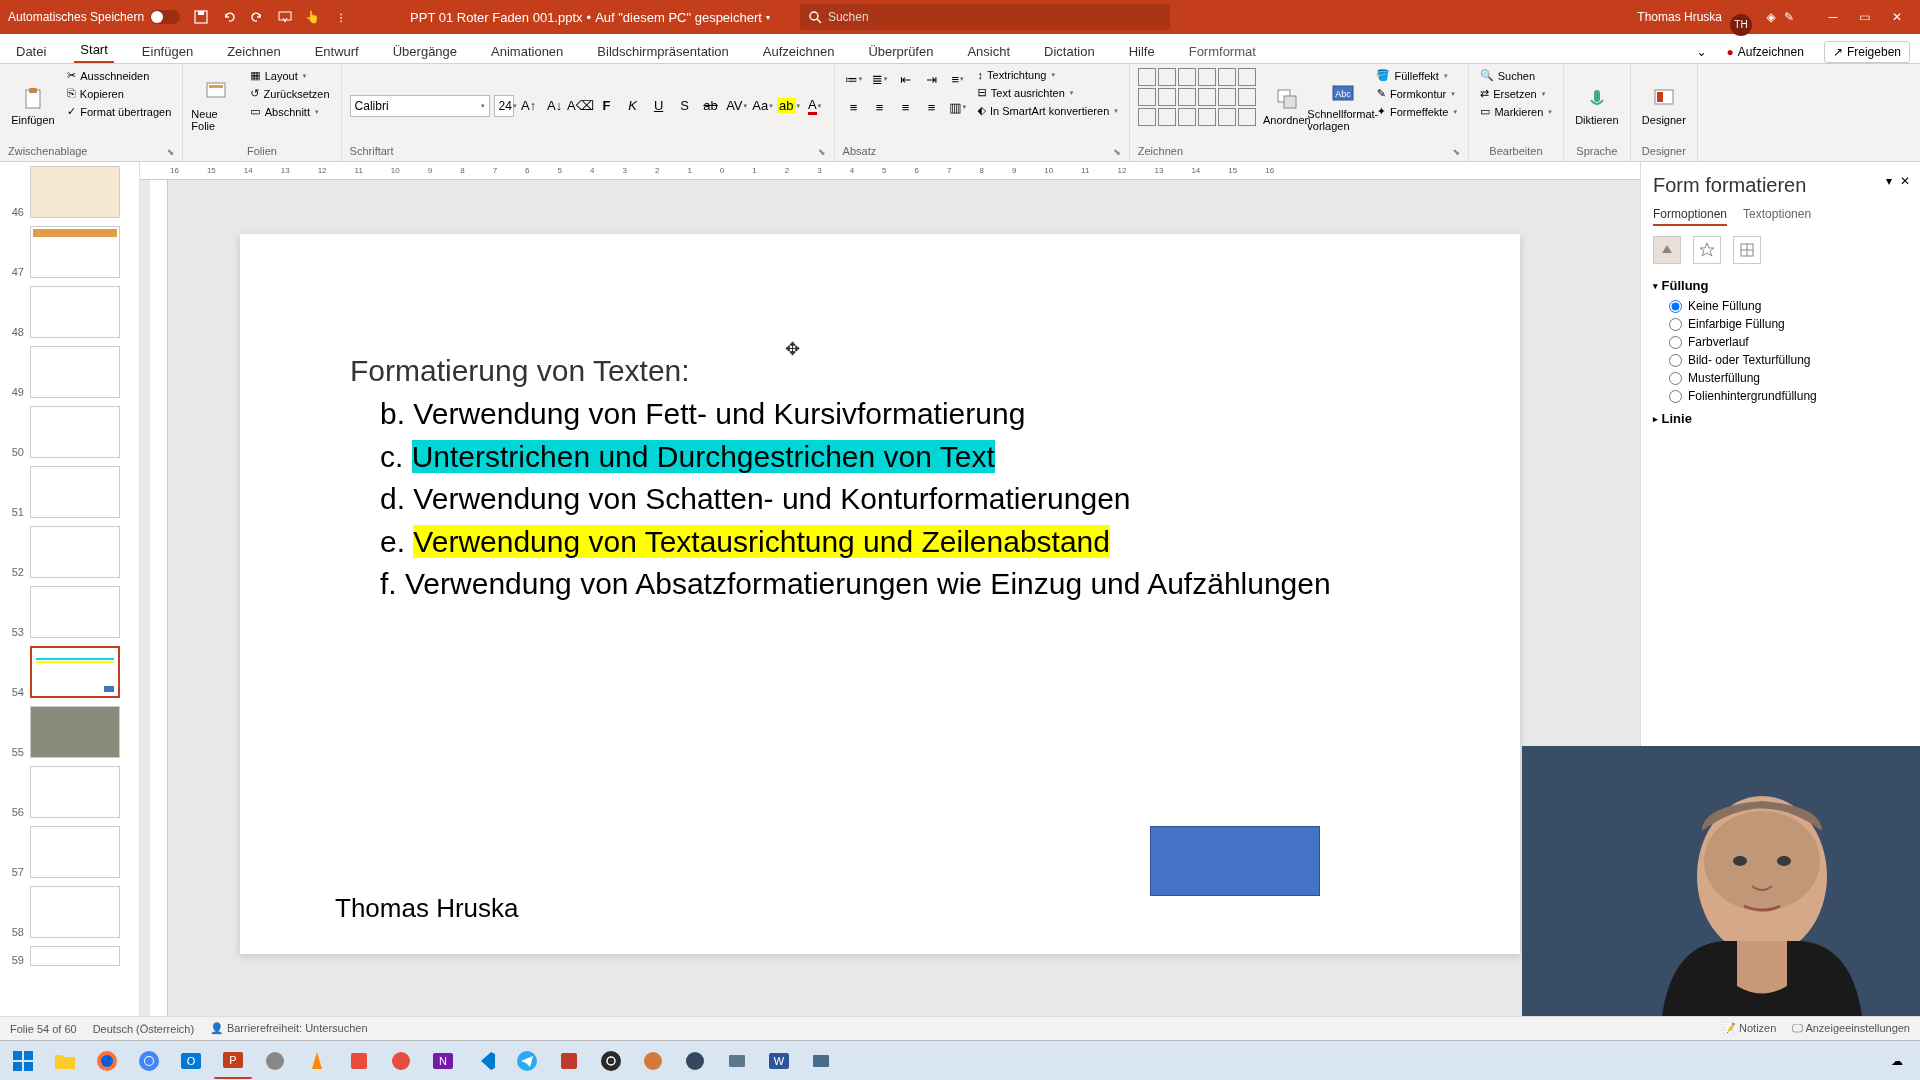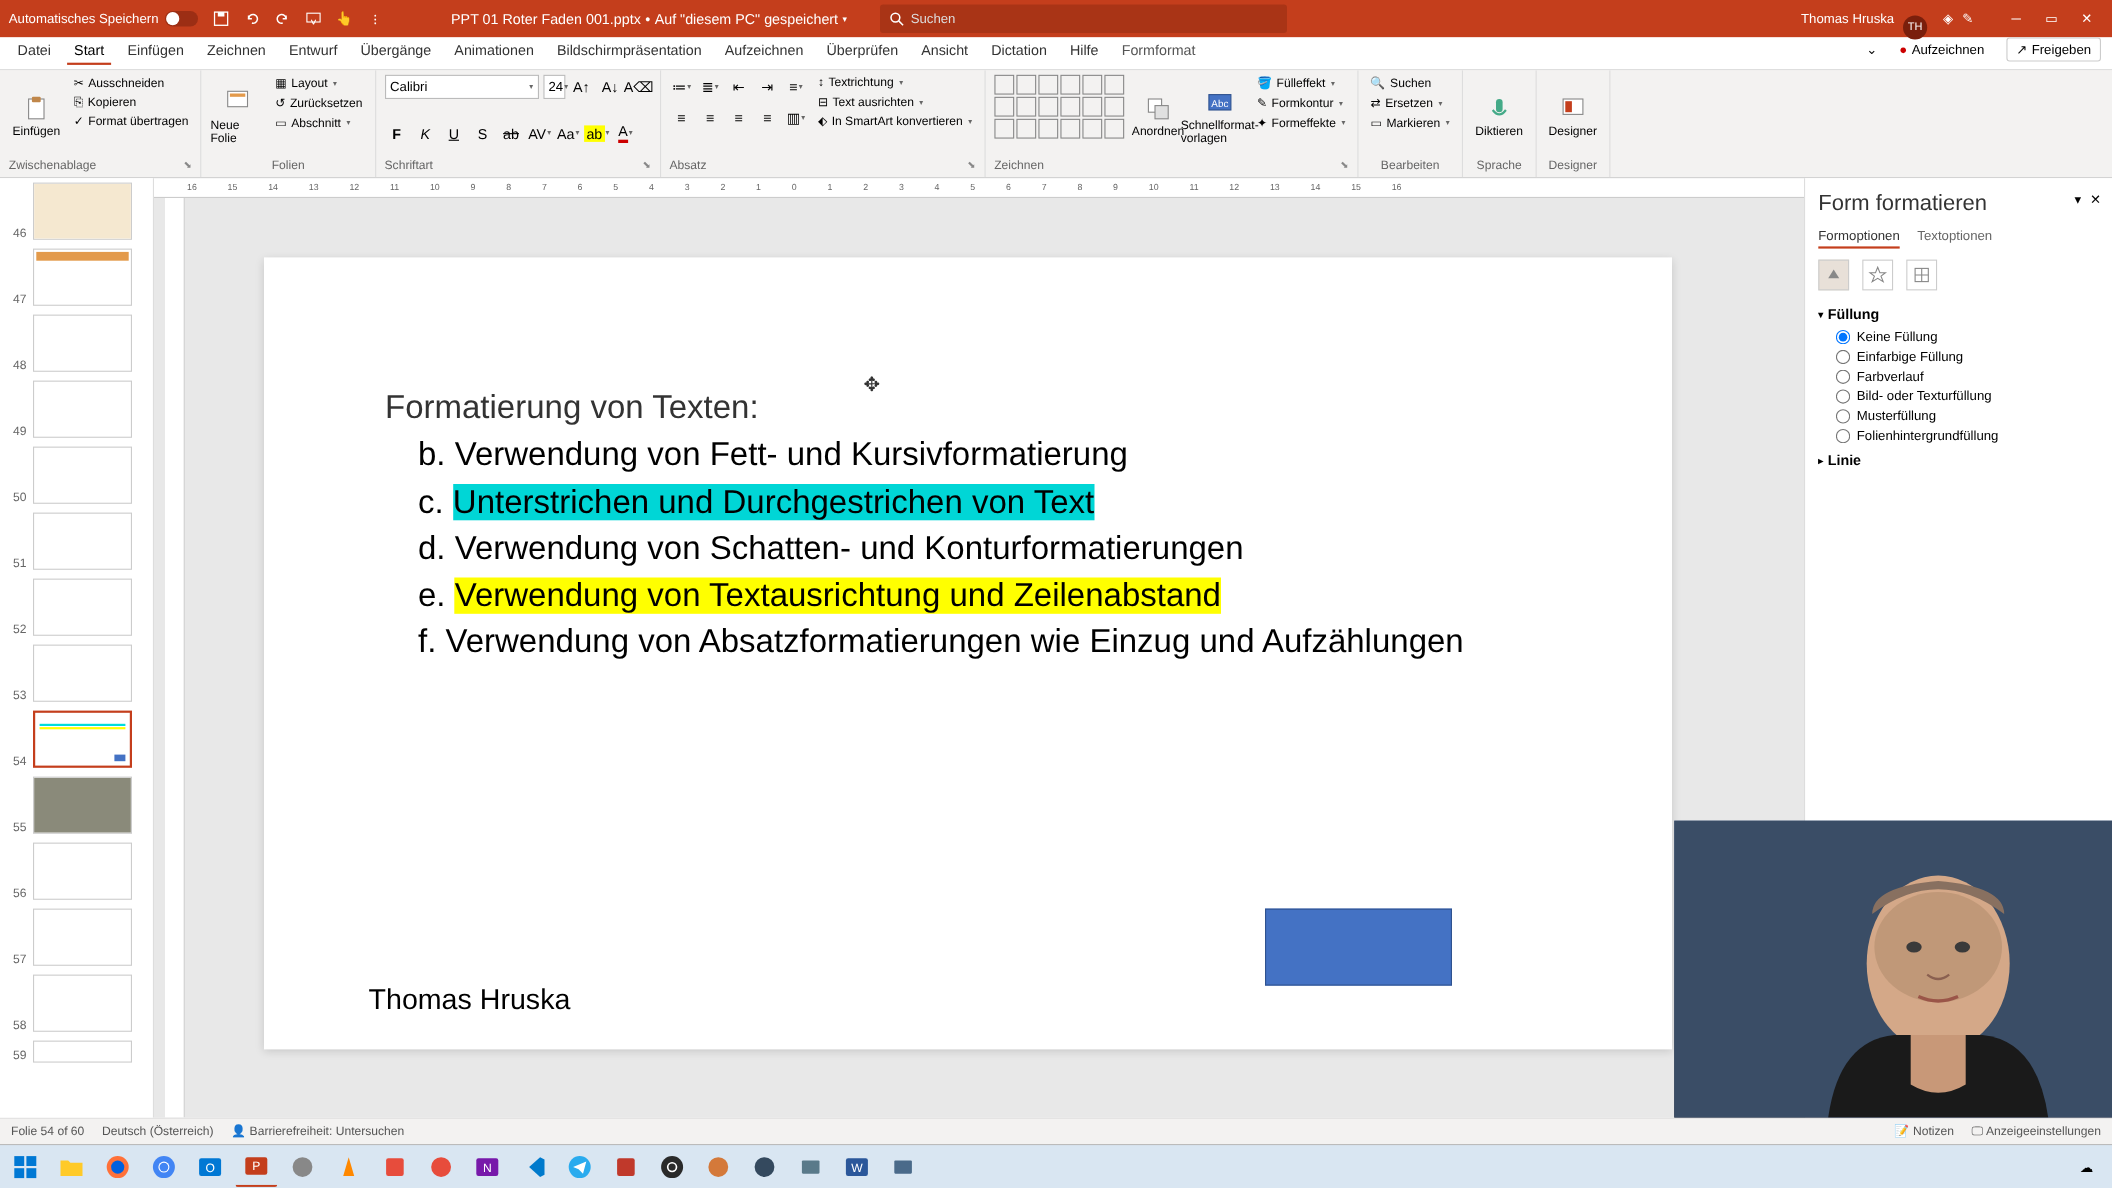--- a/index.html
+++ b/index.html
@@ -16,34 +16,34 @@
 .titlebar .search { margin-left: 30px; width: 370px; height: 26px; background: #a93416; border-radius: 3px; display: flex; align-items: center; padding: 0 8px; gap: 6px; }
 .titlebar .search input { background: transparent; border: none; color: #fff; outline: none; flex: 1; font-size: 12px; }
 .titlebar .search input::placeholder { color: #ddd; }
 .titlebar .spacer { flex: 1; }
 .titlebar .user { display: flex; align-items: center; gap: 8px; font-size: 12px; }
 .titlebar .avatar { width: 22px; height: 22px; background: #7a1f0c; border-radius: 50%; display: flex; align-items: center; justify-content: center; font-size: 10px; margin-top: 15px; }
 .titlebar .winbtns { display: flex; gap: 2px; margin-left: 20px; }
 .titlebar .winbtn { width: 30px; height: 22px; display: flex; align-items: center; justify-content: center; cursor: pointer; }
 
 
-.ribbon-tabs { height: 30px; background: #fff; display: flex; align-items: flex-start; border-bottom: 1px solid #d0d0d0; padding: 0 10px; gap: 9px; }
+.ribbon-tabs { height: 30px; background: #fff; display: flex; align-items: flex-end; border-bottom: 1px solid #d0d0d0; padding: 0 10px; gap: 22px; }
 .ribbon-tabs .tab { font-size: 13px; color: #333; cursor: pointer; padding: 4px 6px; }
 .ribbon-tabs .tab.active { border-bottom: 2px solid #c43e1c; color: #000; }
 .ribbon-tabs .tab.context { color: #555; }
 .ribbon-tabs .right-area { margin-left: auto; display: flex; gap: 12px; align-items: center; }
 .ribbon-tabs .right-btn { display: flex; align-items: center; gap: 4px; font-size: 12px; padding: 3px 8px; cursor: pointer; }
 .ribbon-tabs .right-btn.boxed { border: 1px solid #ccc; border-radius: 3px; }
 
 
 .ribbon { height: 98px; background: #f3f2f1; border-bottom: 1px solid #d0d0d0; display: flex; }
 .ribbon-group { border-right: 1px solid #ddd; padding: 4px 8px; display: flex; flex-direction: column; }
 .ribbon-group .group-body { flex: 1; display: flex; gap: 6px; }
 .ribbon-group .group-label { font-size: 11px; color: #666; text-align: center; padding-top: 2px; }
-.group-label-row { display: flex; justify-content: space-between; align-items: center; }
+.group-label-row { display: flex; justify-content: space-between; align-items: flex-end; }
 .dlaunch { font-size: 9px; color: #888; cursor: pointer; }
 .rbtn-lg { display: flex; flex-direction: column; align-items: center; justify-content: center; width: 50px; font-size: 11px; cursor: pointer; gap: 2px; }
 .rbtn-lg .ico { width: 26px; height: 26px; }
 .rbtn-stack { display: flex; flex-direction: column; gap: 3px; }
 .rbtn-sm { display: flex; align-items: center; gap: 4px; font-size: 11px; cursor: pointer; padding: 1px 3px; }
 .font-row { display: flex; gap: 4px; align-items: center; }
 .font-select { width: 140px; height: 22px; border: 1px solid #bbb; background: #fff; font-size: 12px; padding: 0 4px; display: flex; align-items: center; justify-content: space-between; }
 .size-select { width: 20px; height: 22px; border: 1px solid #bbb; background: #fff; font-size: 12px; padding: 0 4px; display: flex; align-items: center; justify-content: space-between; }
 .iconbtn { width: 22px; height: 22px; display: flex; align-items: center; justify-content: center; cursor: pointer; font-size: 13px; }
 .dd { font-size: 7px; color: #666; margin-left: 1px; }
@@ -252,21 +252,21 @@
             <span>▭</span>
             <span>Abschnitt</span>
             <span class="dd">▾</span>
           </div>
       </div>
     </div>
     <div class="group-label">Folien</div>
   </div>
 
   <div class="ribbon-group">
-    <div class="group-body" style="flex-direction:column;gap:20px">
+    <div class="group-body" style="gap:4px">
       <div class="font-row">
         <div class="font-select">
             <span>Calibri</span>
             <span class="dd">▾</span>
           </div>
         <div class="size-select">
             <span>24</span>
             <span class="dd">▾</span>
           </div>
         <div class="iconbtn">A↑</div>

